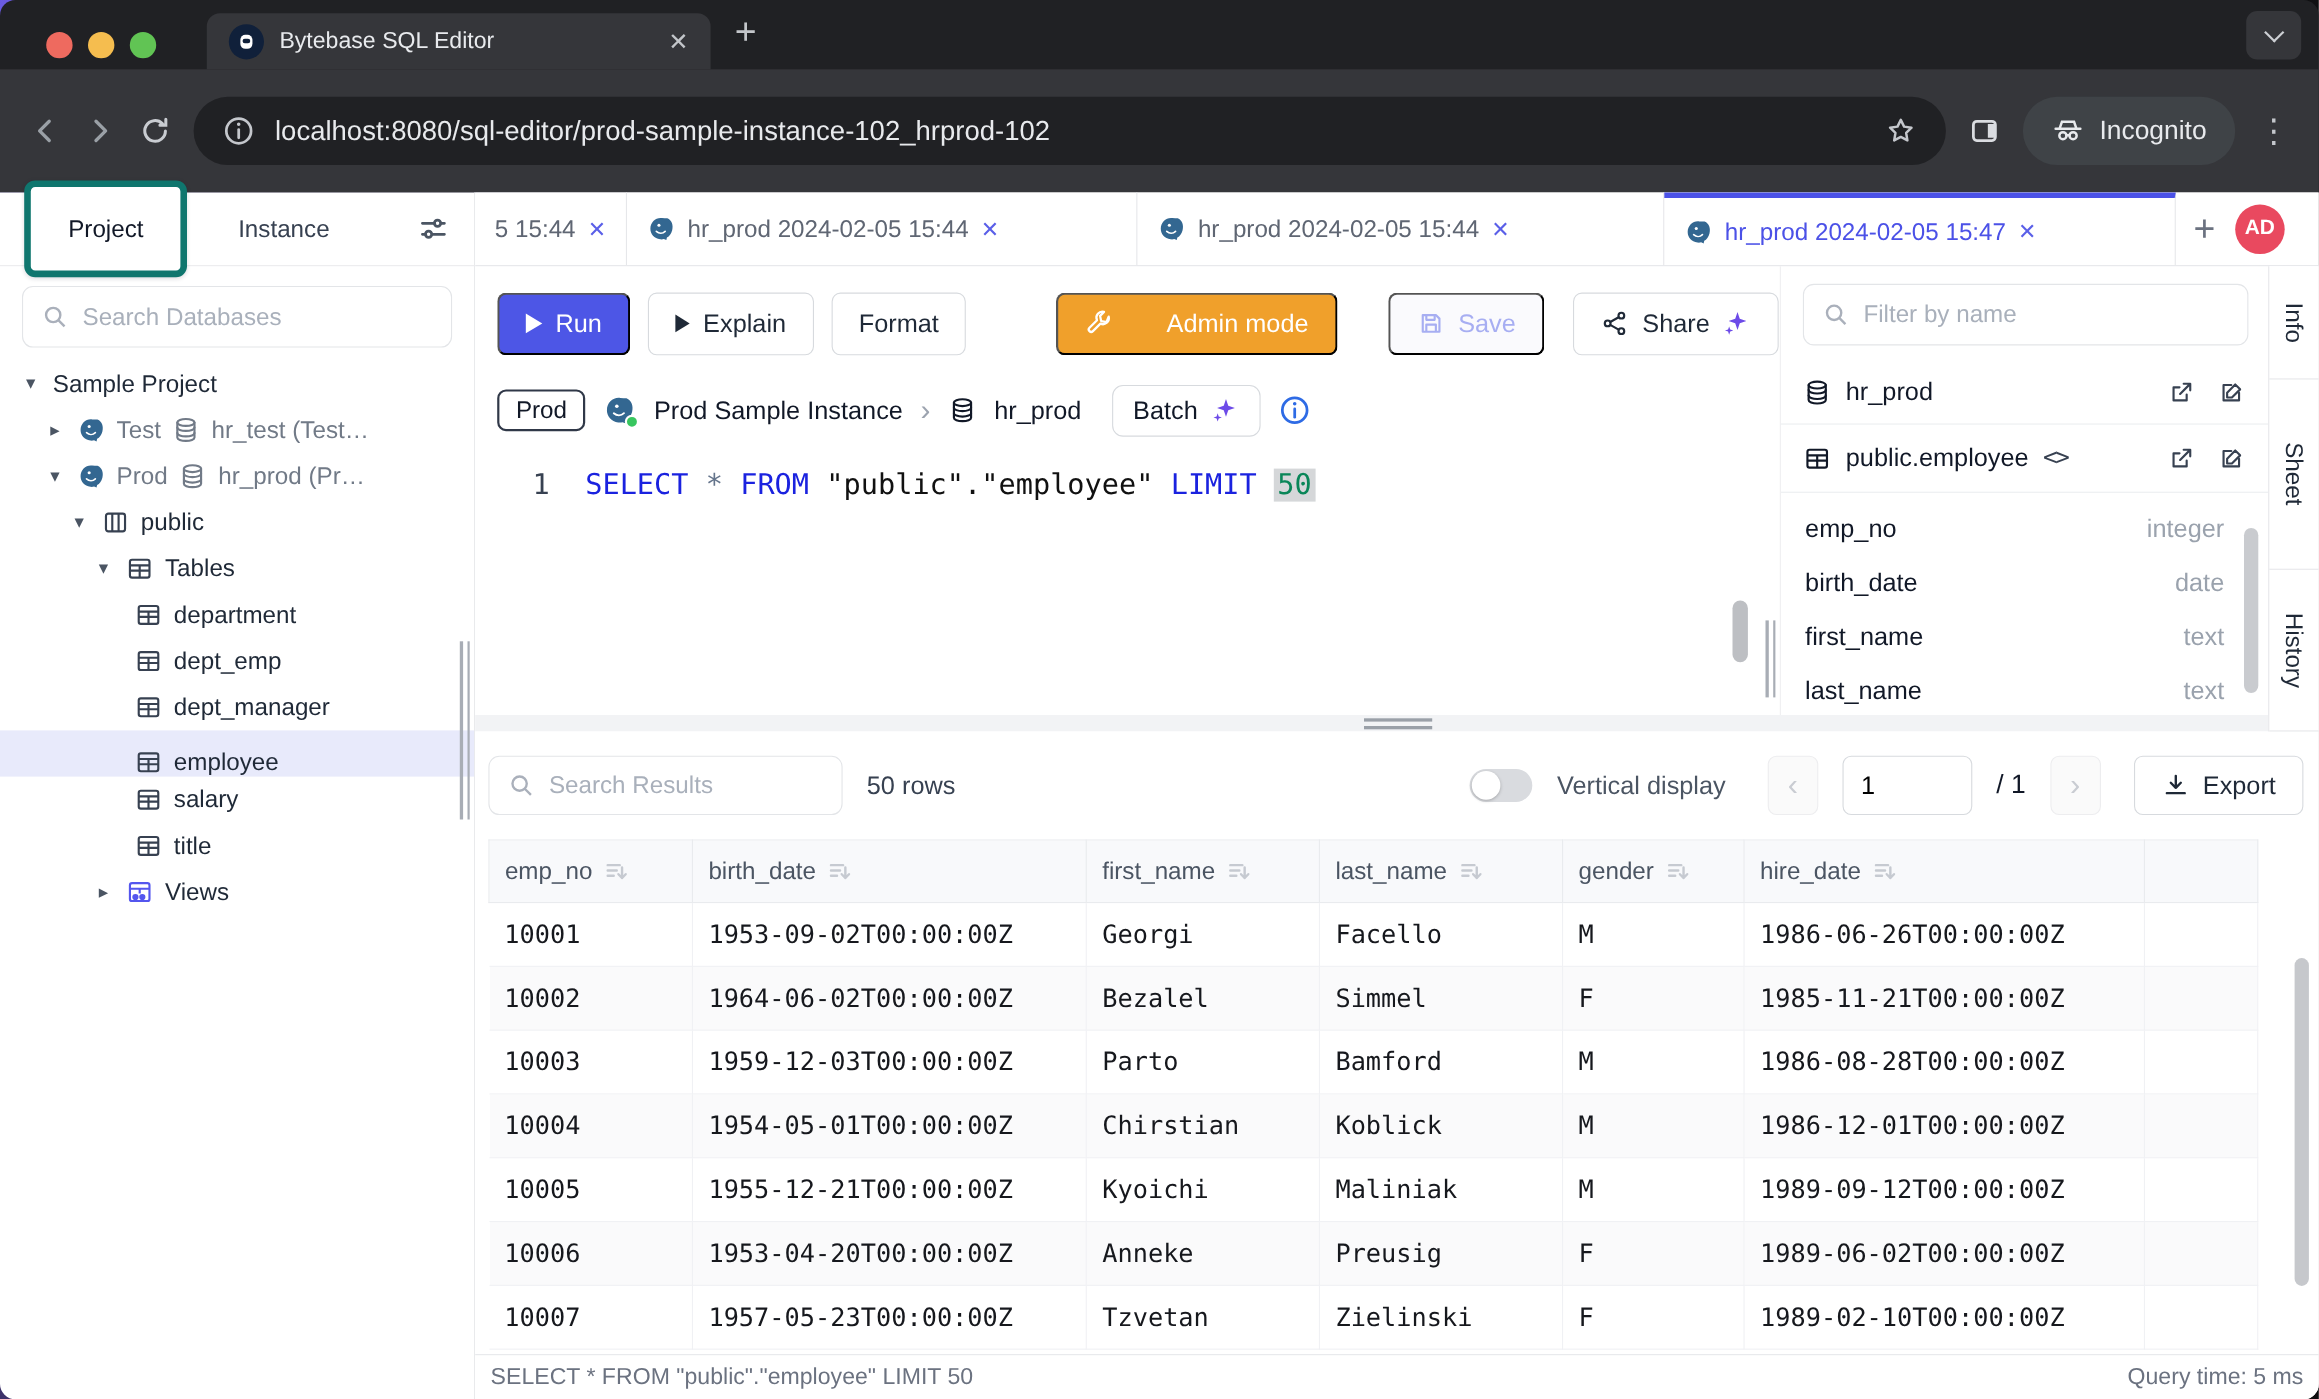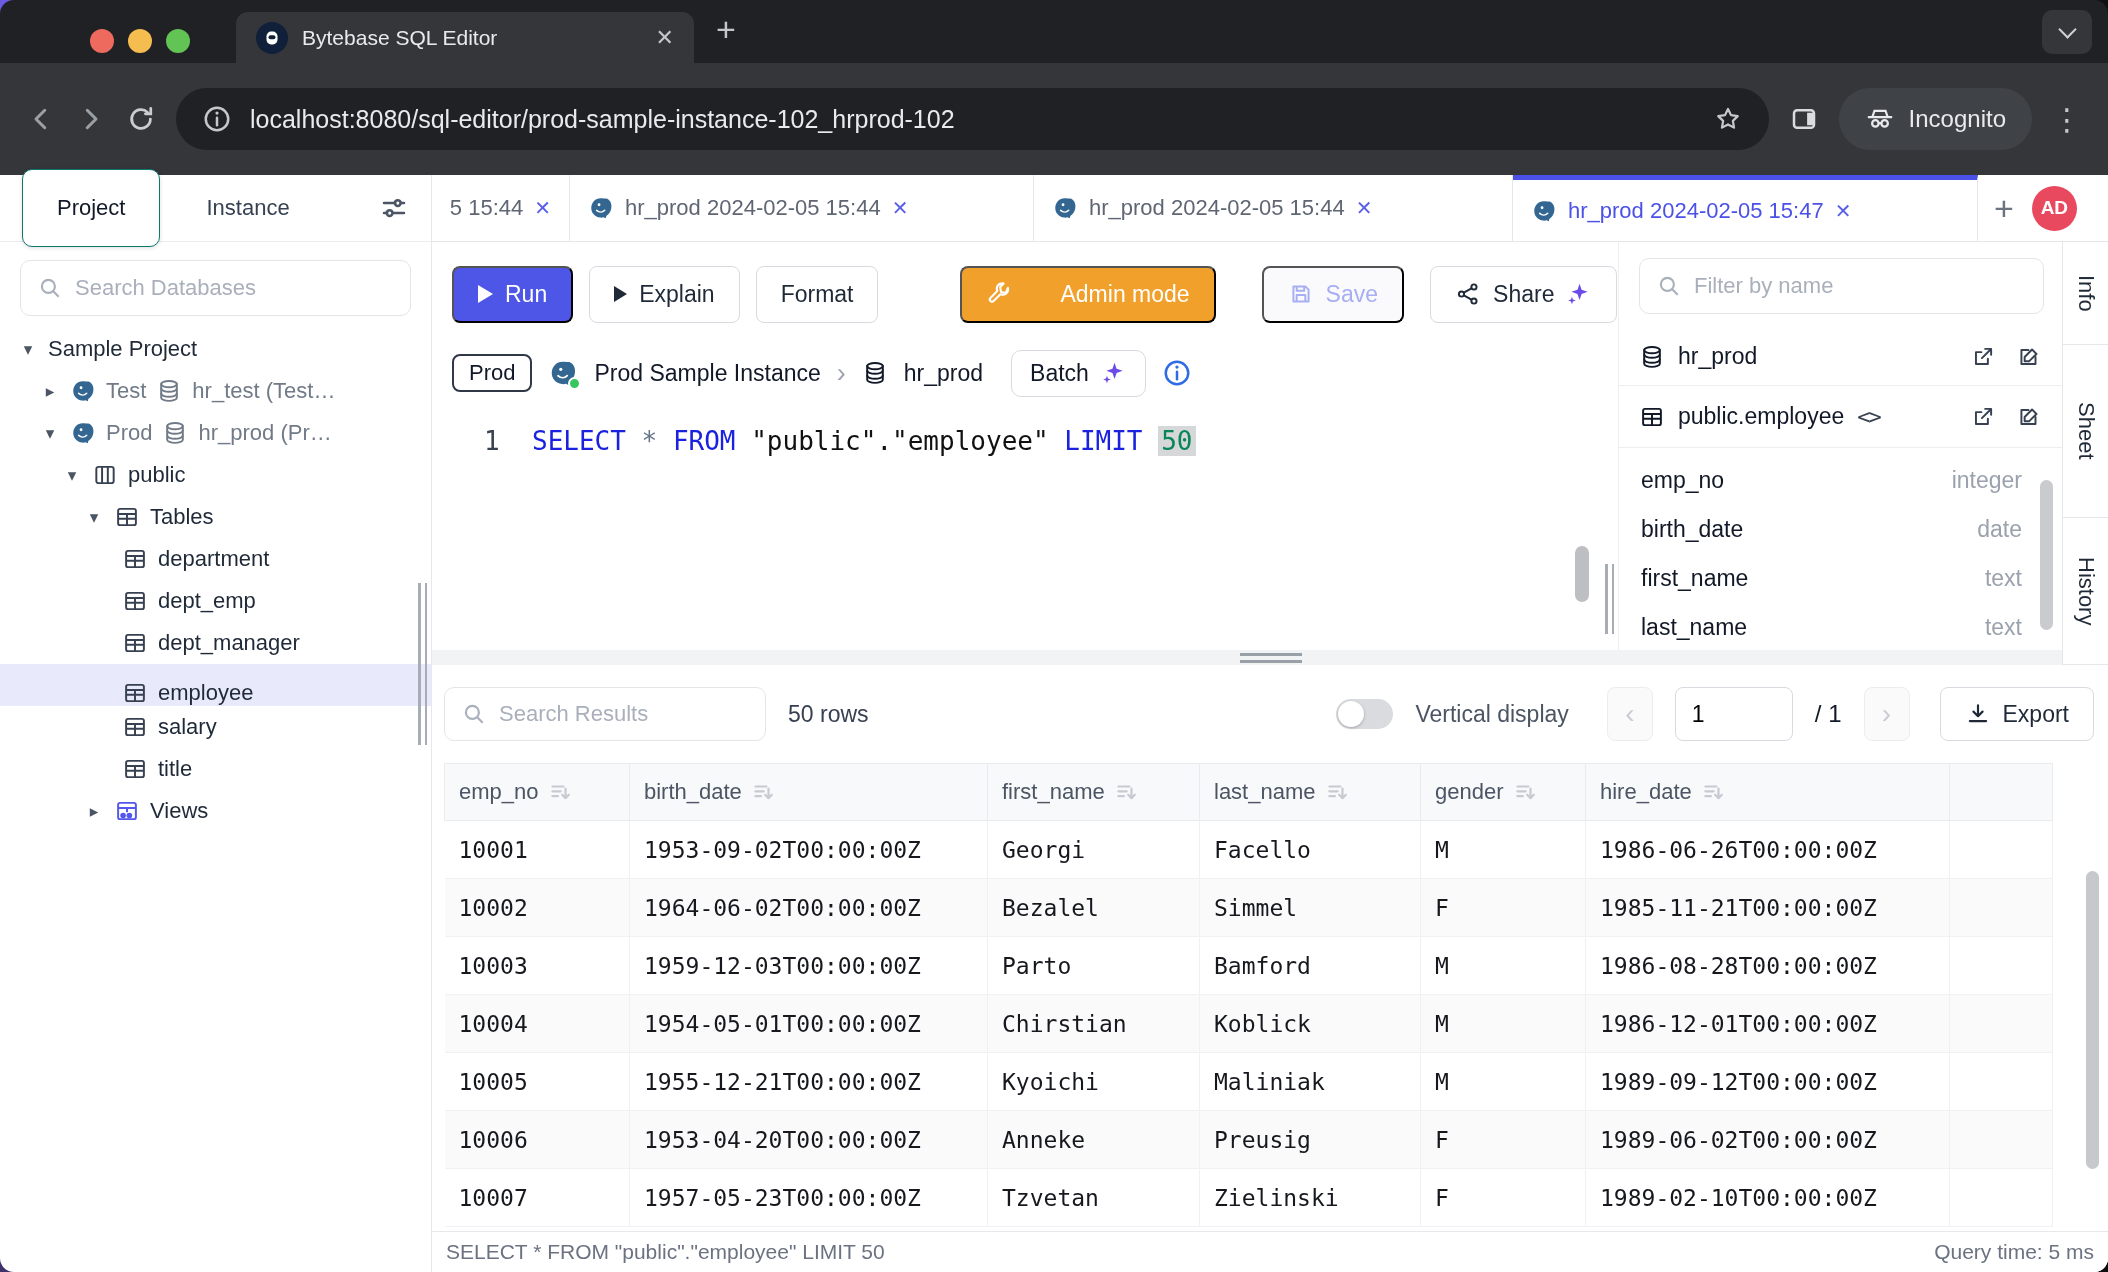--- a/index.html
+++ b/index.html
@@ -3,21 +3,21 @@
 <meta charset="utf-8">
 <style>
   * { margin:0; padding:0; box-sizing:border-box; }
   html,body { width:2108px; height:1272px; }
   body { background:linear-gradient(105deg,#6a5be2 0%,#40336e 12%,#17171a 45%,#0e0e10 100%);
          font-family:"Liberation Sans","DejaVu Sans",sans-serif; }
   .stage { position:relative; width:2108px; height:1272px; border-radius:14px; overflow:hidden; }
 
   
   .chrome { position:absolute; inset:0 0 auto 0; height:175px; background:#202124; }
-  .tabstrip { position:relative; height:45px;margin-left:48px; }
+  .tabstrip { position:relative; height:45px; }
   .tl { position:absolute; top:29px; width:24px; height:24px; border-radius:50%; }
   .tl-red{ left:42px; background:#ee6a5f; } .tl-yellow{ left:80px; background:#f5bd4f; } .tl-green{ left:118px; background:#61c454; }
   .btab { position:absolute; left:188px; top:12px; width:458px; height:51px; background:#35363a;
           border-radius:12px 12px 0 0; display:flex; align-items:center; gap:14px; padding:0 20px; }
   .favicon { width:32px; height:32px; border-radius:50%; background:#10203a; display:flex; align-items:center; justify-content:center; flex:none; }
   .btab-title { color:#e8eaed; font-size:21px; flex:1; white-space:nowrap; overflow:hidden; }
   .glyph-x { color:#c3c6ca; font-size:22px; }
   .newtab { position:absolute; left:668px; top:10px; color:#c3c6ca; font-size:34px; font-weight:300; }
   .tabsearch { position:absolute; right:16px; top:10px; width:50px; height:44px; border-radius:10px; background:#35363a;
                display:flex; align-items:center; justify-content:center; }
@@ -30,21 +30,21 @@
   .incog { height:62px; border-radius:31px; background:#3f4347; display:flex; align-items:center; gap:14px; padding:0 26px;
            color:#e8eaed; font-size:24px; flex:none; }
   .kebab { color:#c4c7cc; font-size:30px; }
 
   
   .app { position:absolute; top:175px; left:0; right:0; bottom:0; background:#fff; display:flex; }
 
   
   .sidebar { width:432px; flex:none; border-right:1px solid #e7e8ea; position:relative; }
   .sb-head { height:67px; display:flex; align-items:center; padding:0 22px; border-bottom:1px solid #ececee; }
-  .pill { background:#fff; border:1px solid #0f766e; border-radius:10px; box-shadow:0 1px 4px rgba(15,23,42,.14);
+  .pill { background:#fff; border:6px solid #0f766e; border-radius:10px; box-shadow:0 1px 4px rgba(15,23,42,.14);
           padding:25px 34px; font-size:22px; color:#111827; font-weight:500; }
   .sb-instance { margin-left:46px; font-size:22px; color:#374151; }
   .sb-head .spacer { flex:1; }
   .inputbox { display:flex; align-items:center; gap:12px; border:1px solid #e3e5e8; border-radius:10px; height:56px; padding:0 16px; }
   .sb-search { margin:18px 20px 12px; }
   input.real { border:none; outline:none; background:transparent; font-size:22px; color:#1f2937; width:100%;
                font-family:"Liberation Sans","DejaVu Sans",sans-serif; }
   input.real::placeholder { color:#a9b0bb; }
   .tree { font-size:22px; color:#1f2937; }
   .trow { height:42px; display:flex; align-items:center; gap:10px; padding-right:8px; }

